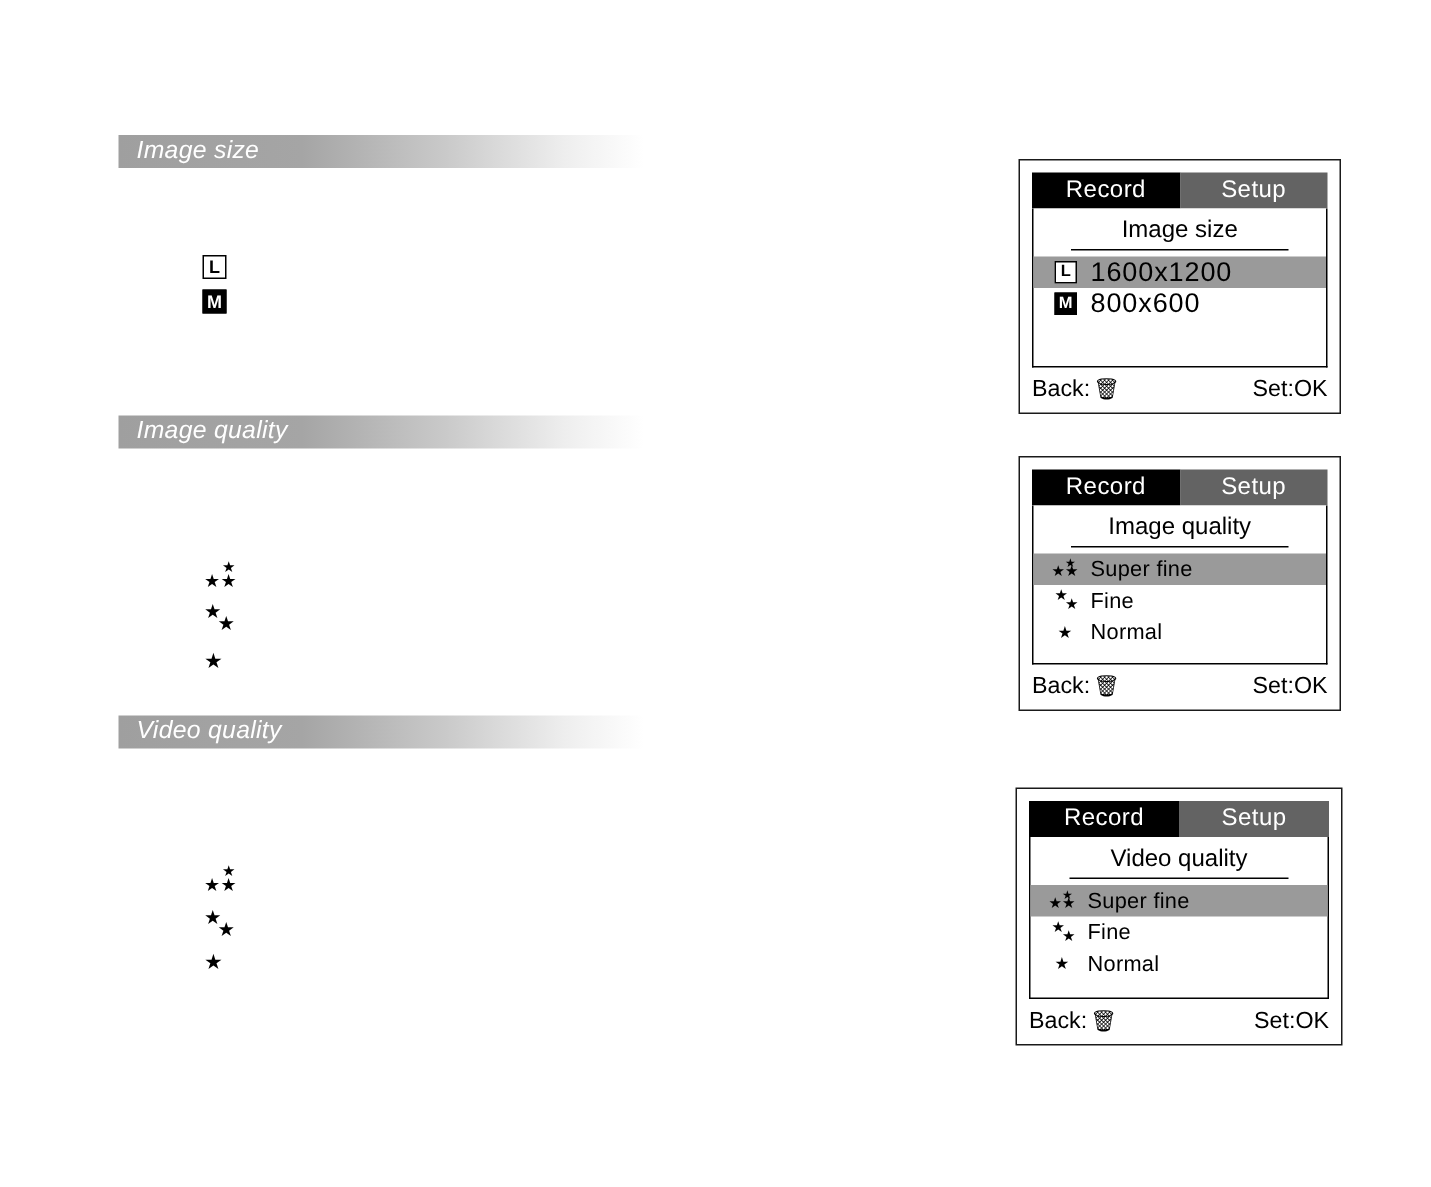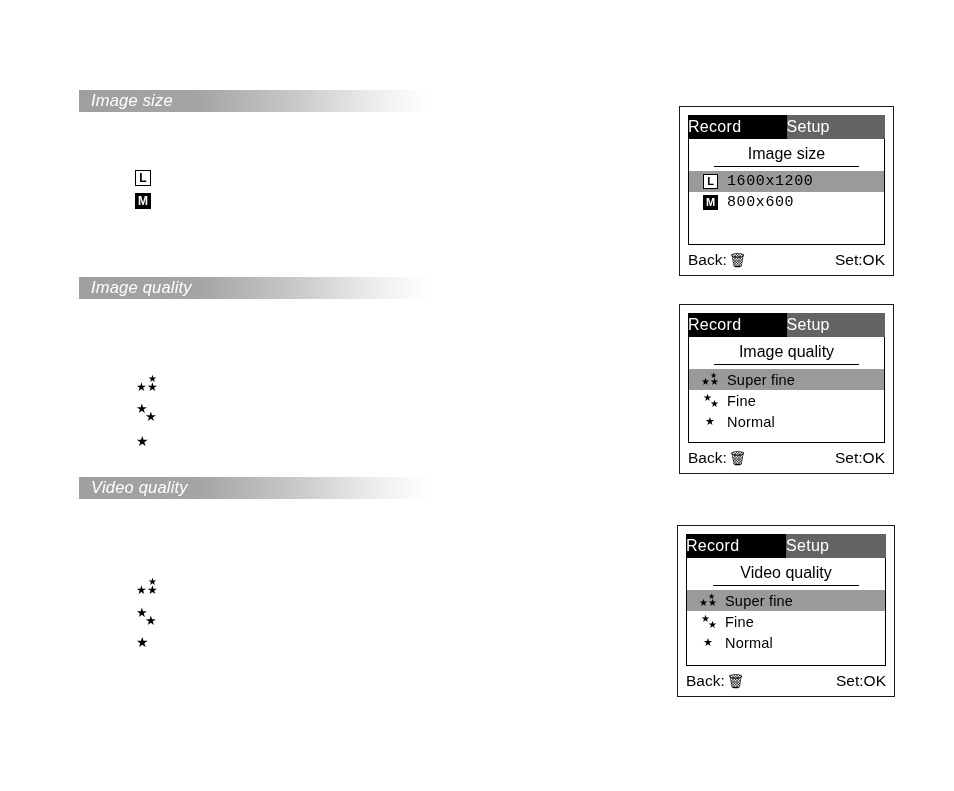--- a/index.html
+++ b/index.html
@@ -80,20 +80,21 @@
   .lcd-tabs {
     position: absolute;
     left: 8px;
     top: 8px;
     right: 8px;
     height: 24px;
     display: flex;
   }
   .lcd-tab {
     flex: 1 1 50%;
+    text-align: center;
     color: #ffffff;
     font-size: 16px;
     line-height: 24px;
     letter-spacing: 0.3px;
   }
   .lcd-tab.active { background: #000000; }
   .lcd-tab.inactive { background: #636363; }
 
   .lcd-body {
     position: absolute;
@@ -138,23 +139,22 @@
     position: relative;
     height: 18px;
   }
   .lcd-row .row-label {
     font-size: 14.5px;
     color: #000000;
     letter-spacing: 0.2px;
     white-space: nowrap;
   }
   .lcd-row .row-label.mono {
-    font-size: 15px;
+    font-size: 18px;
     letter-spacing: 0.6px;
-    font-family: Liberation Mono, monospace;
   }
 
   .glyph-box {
     position: absolute;
     left: 6px;
     top: 1px;
     width: 15px;
     height: 15px;
     box-sizing: border-box;
     border: 1.5px solid #000;

